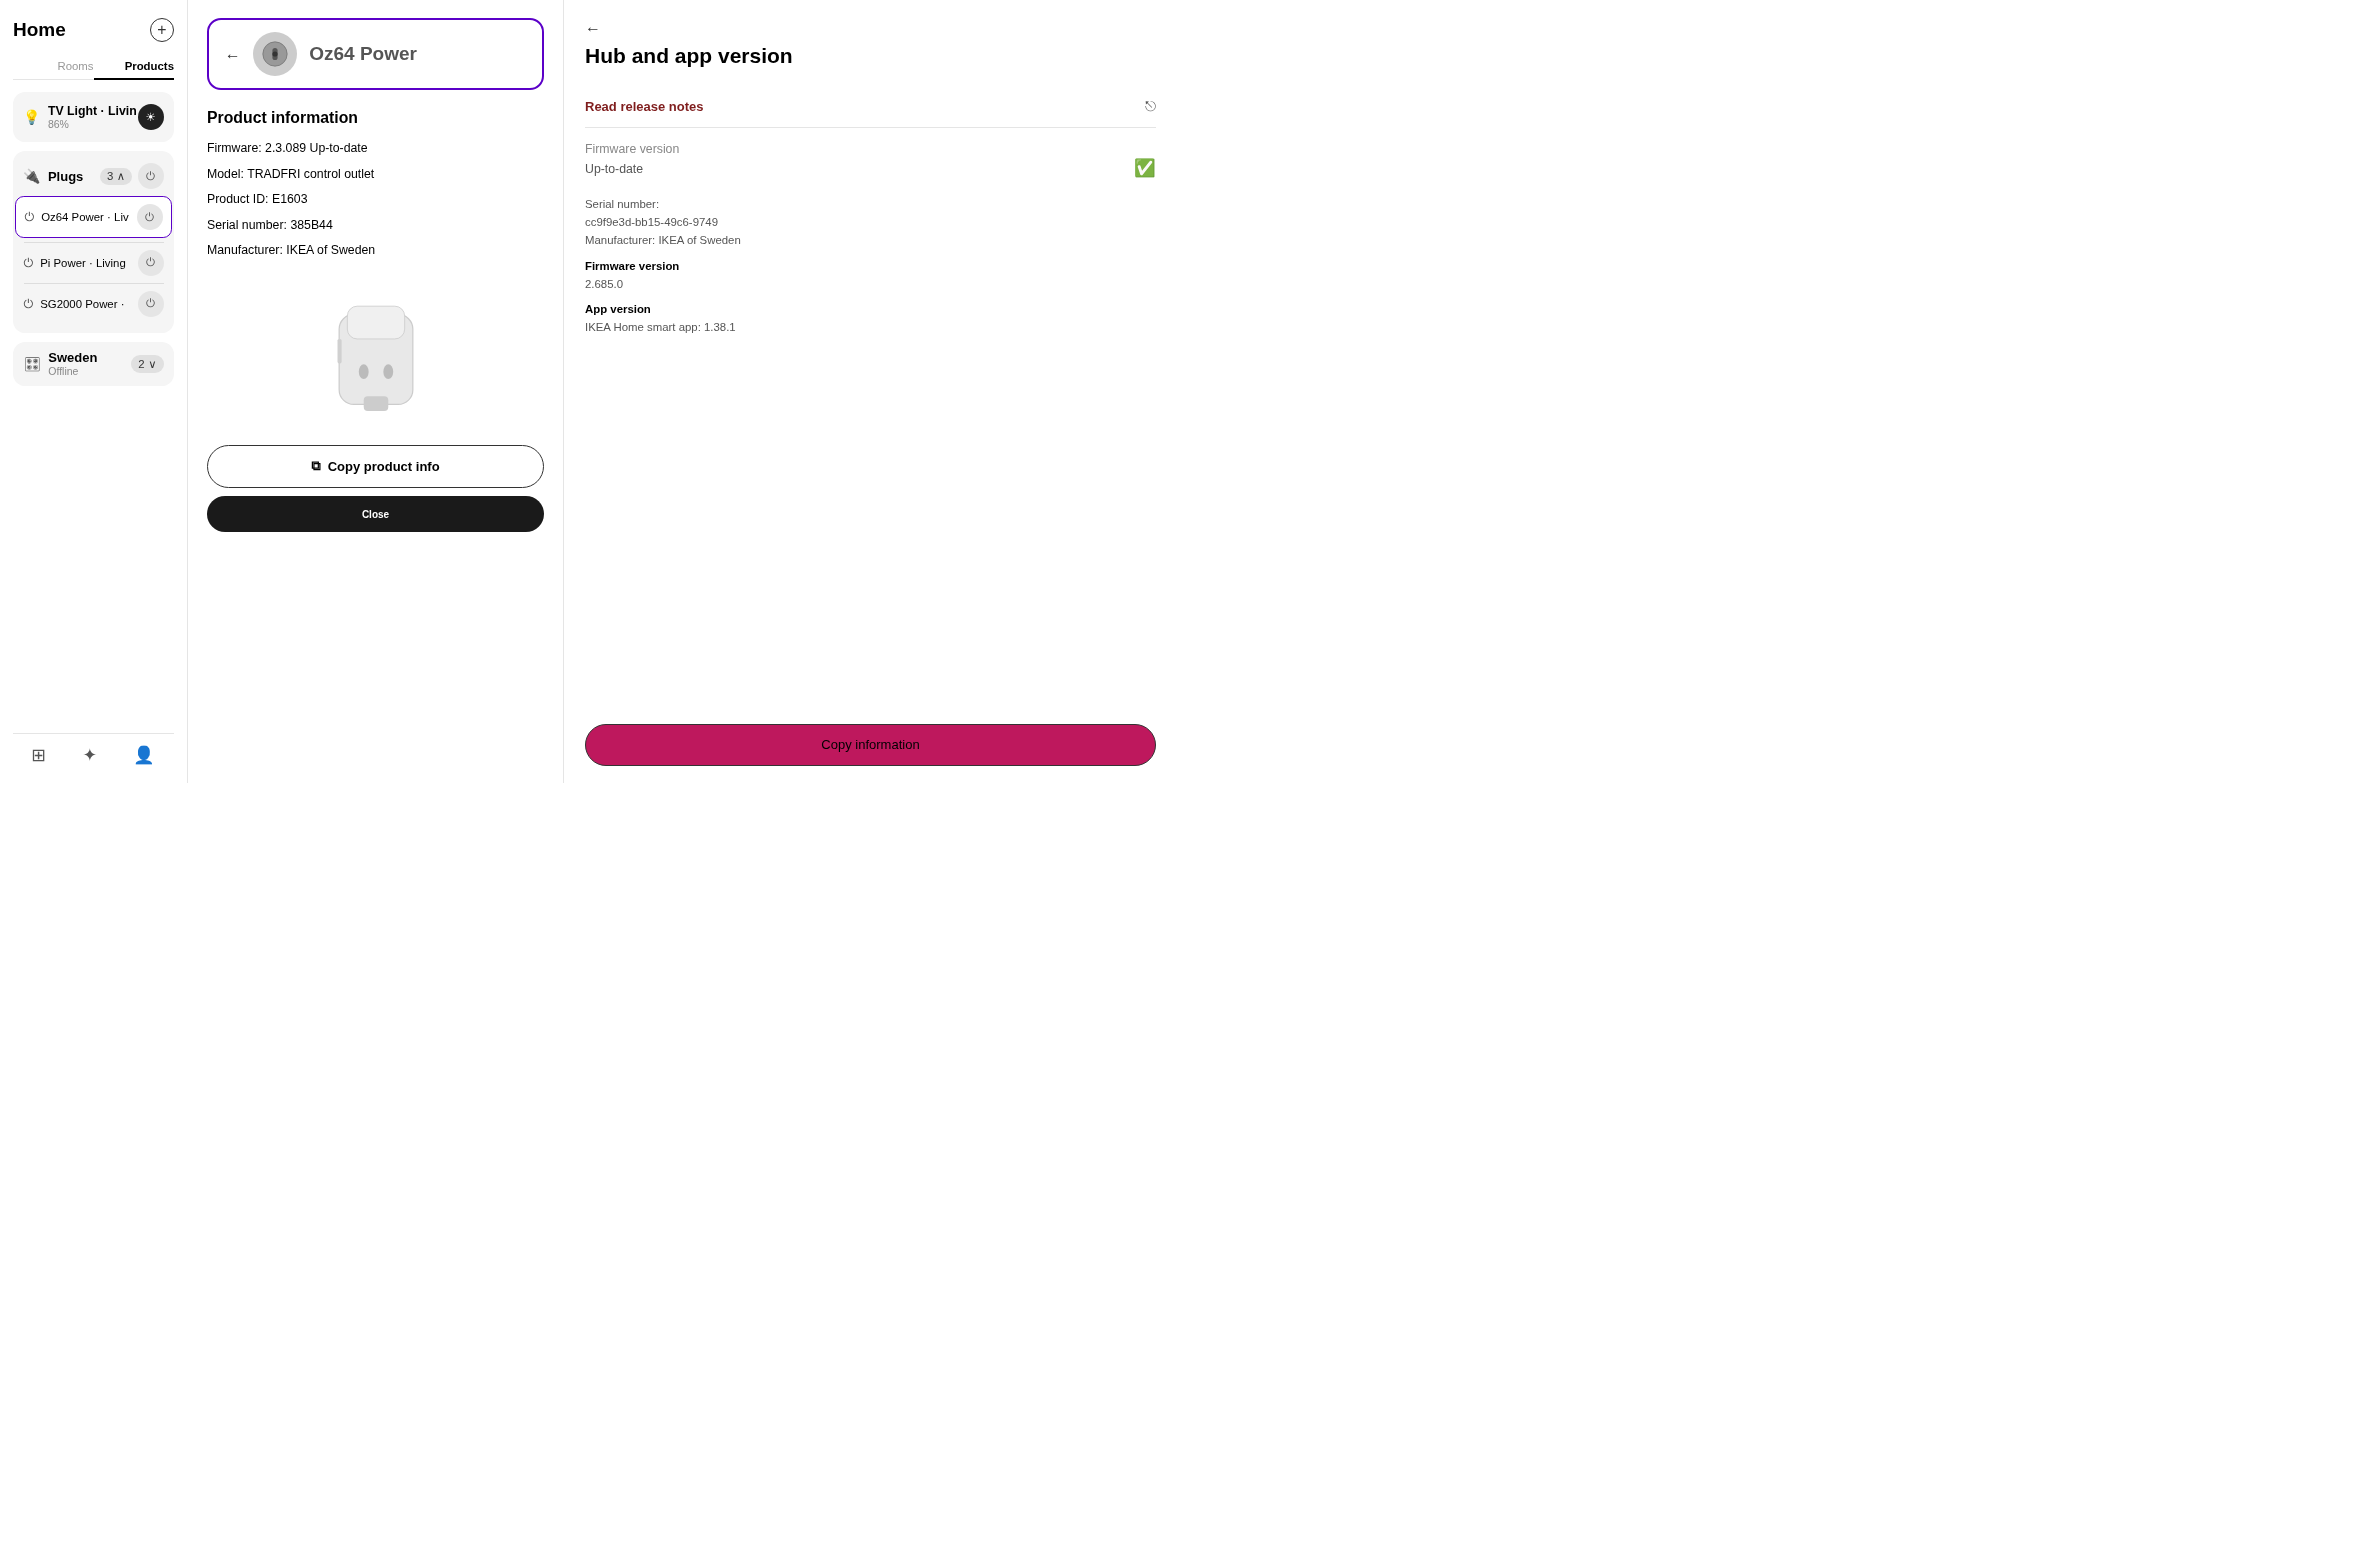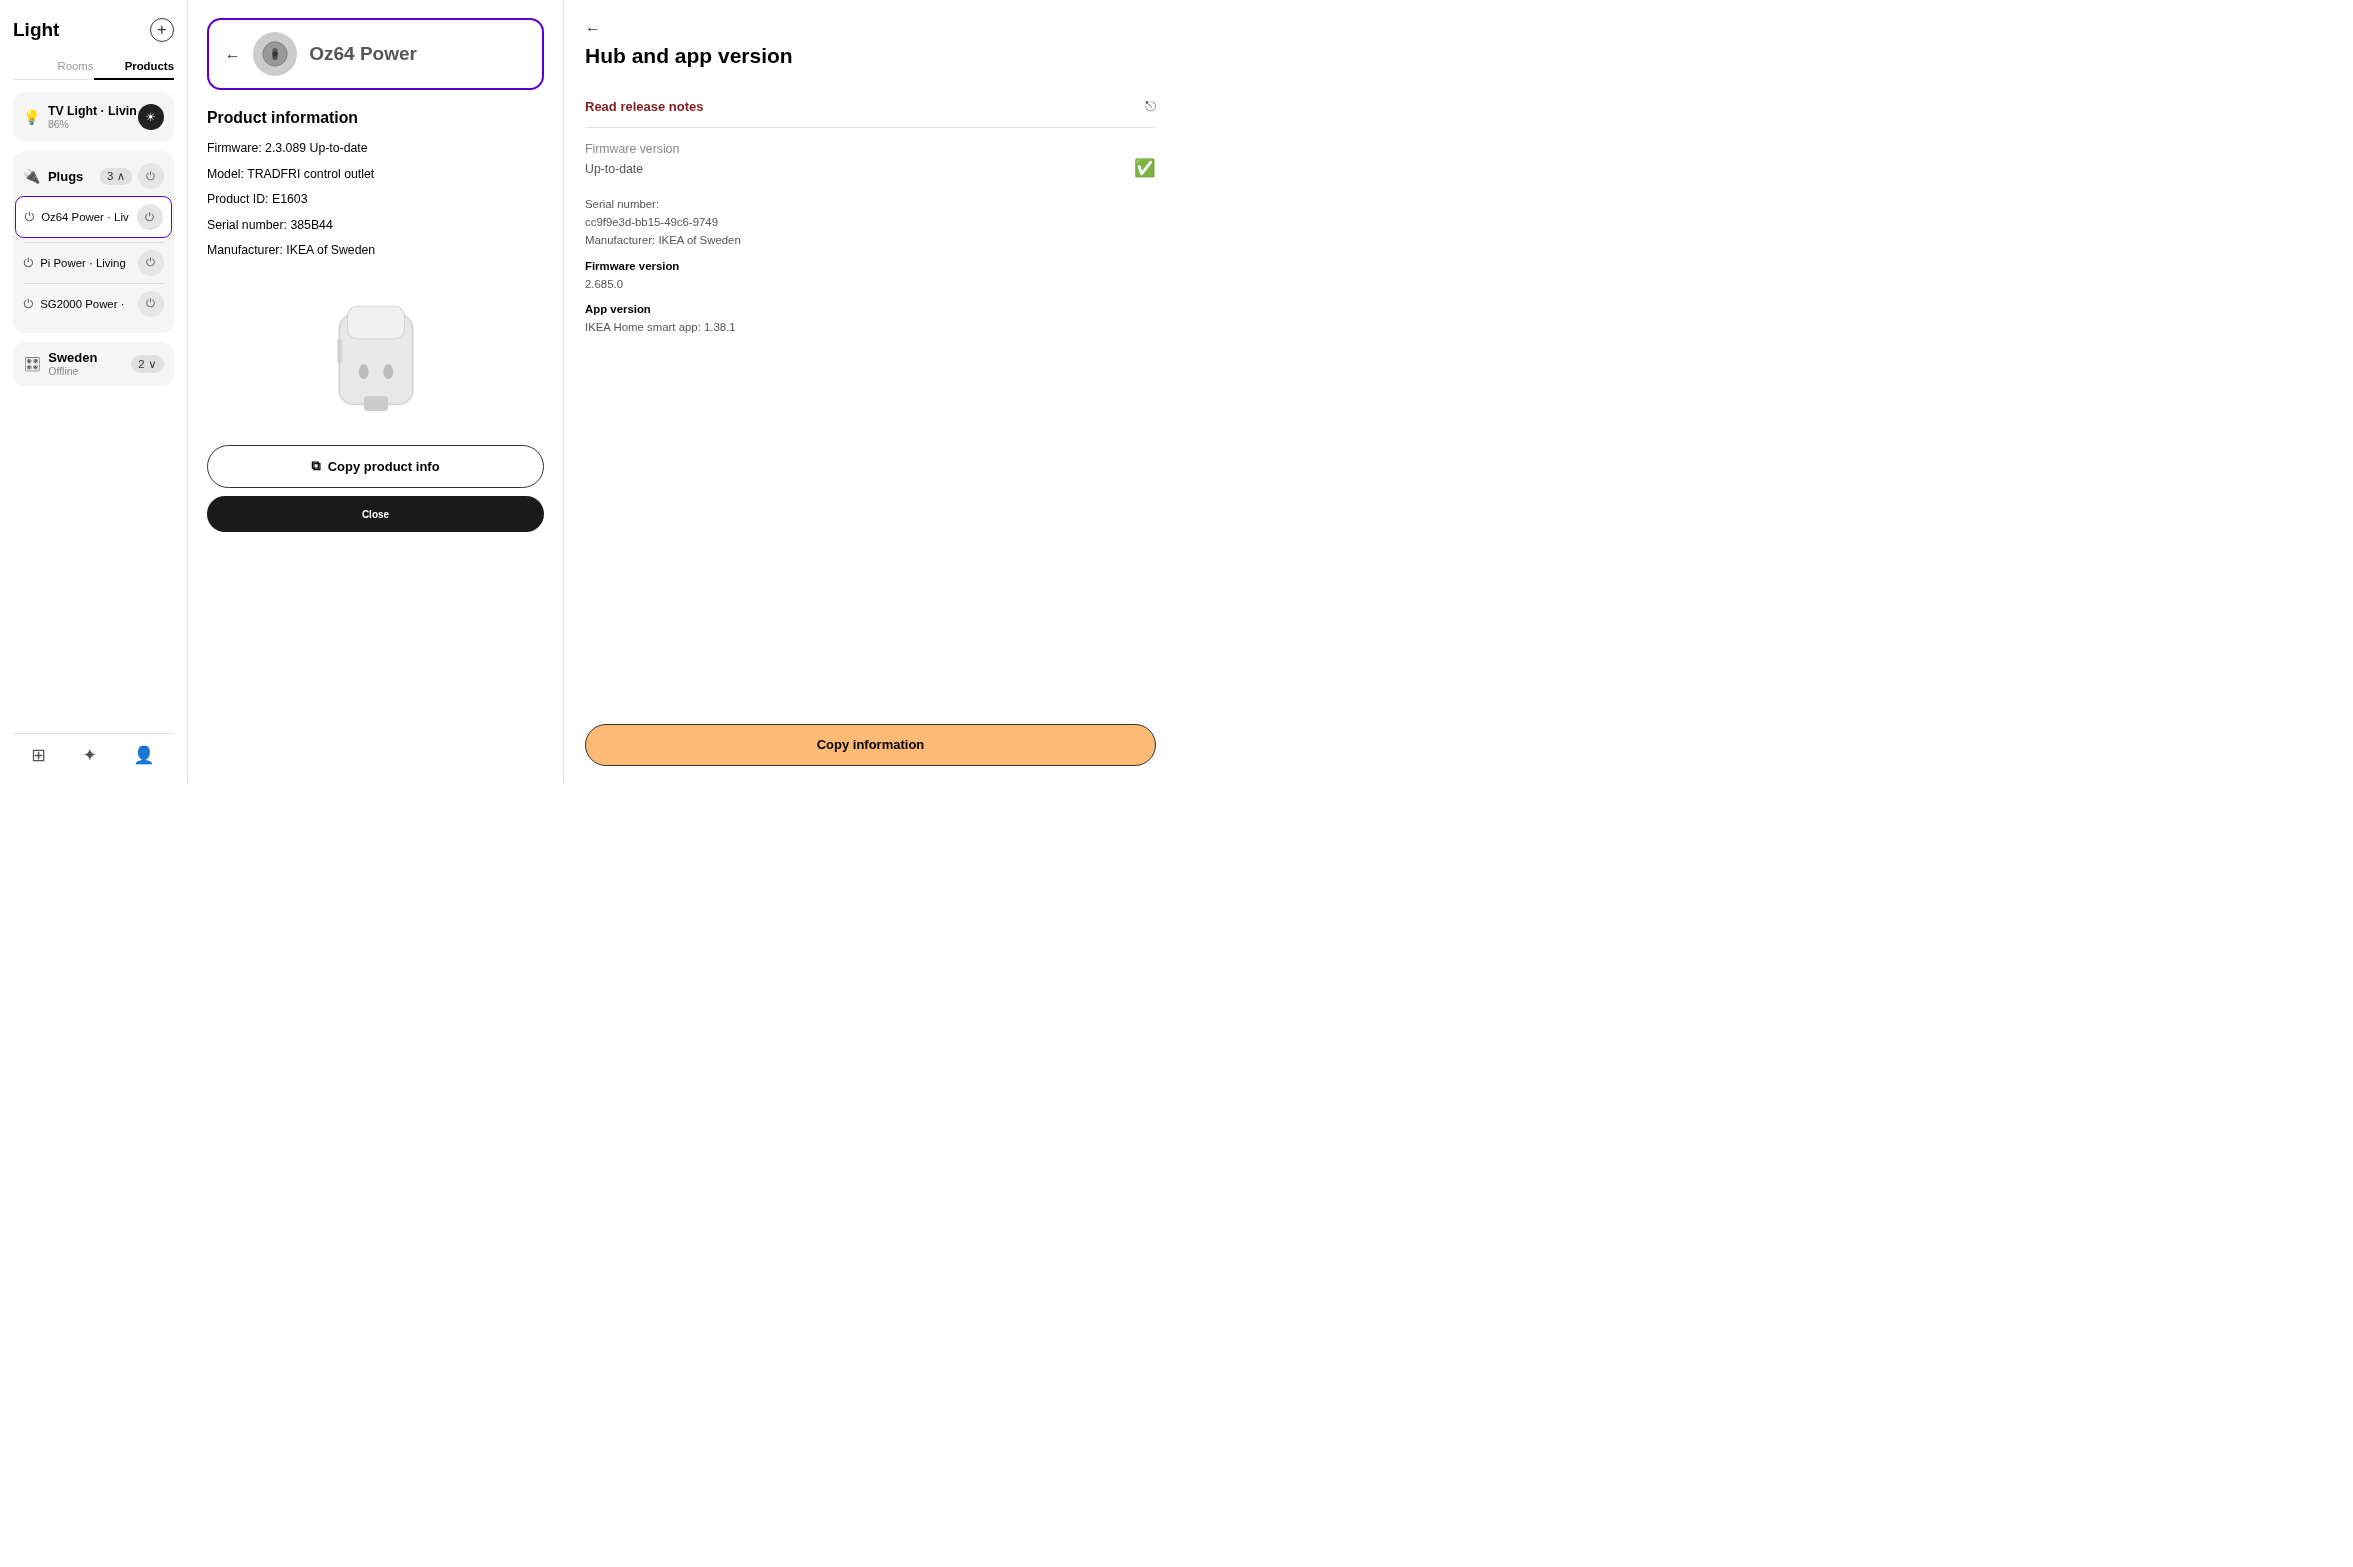--- a/index.html
+++ b/index.html
@@ -386,34 +386,34 @@
     }
     .hub-detail-row strong { font-weight: 700; color: #000; }
 
     .copy-info-btn {
       display: flex;
       align-items: center;
       justify-content: center;
       border: 1.8px solid #333;
       border-radius: 44px;
       padding: 12.3px 17.5px;
-      background: #fdba74;
+      background: #be185d;
       font-size: 13px;
-      font-weight: 700;
+      font-weight: 400;
       cursor: pointer;
       width: 100%;
       margin-top: auto;
     }
   </style>
 </head>
 <body>
 
 <div class="left-panel">
   <div class="home-header">
-    <span class="home-title">Light</span>
+    <span class="home-title">Home</span>
     <div class="add-btn">+</div>
   </div>
 
   <div class="tabs">
     <div class="tab">Rooms</div>
     <div class="tab active">Products</div>
   </div>
 
   <div class="product-group">
     <div class="tv-item">

